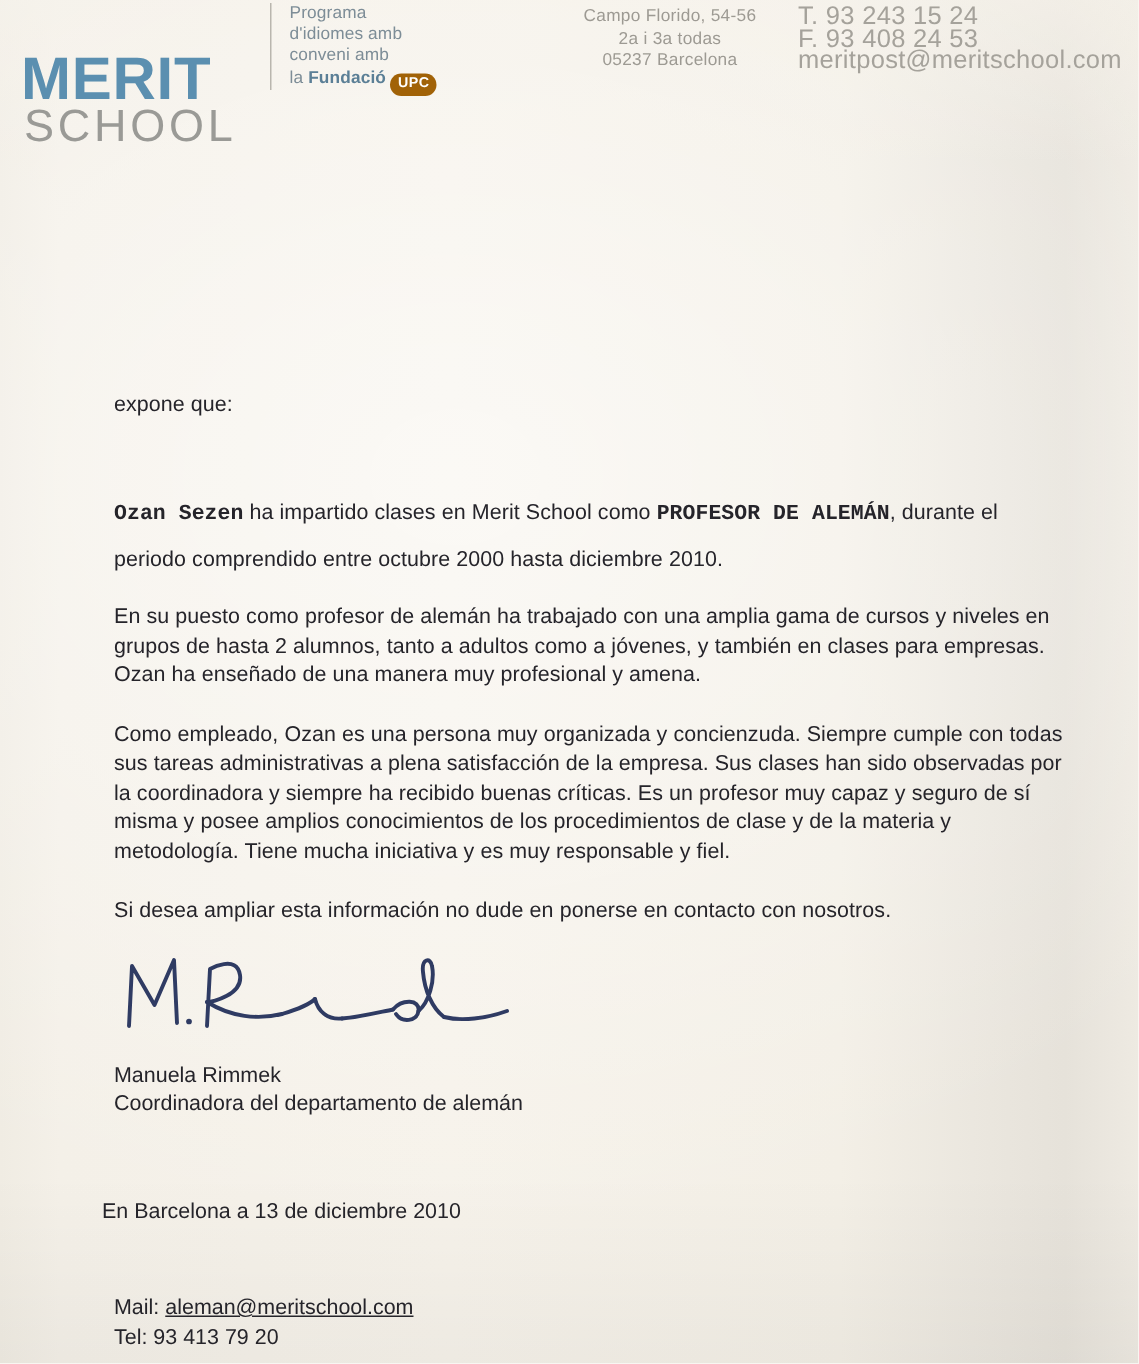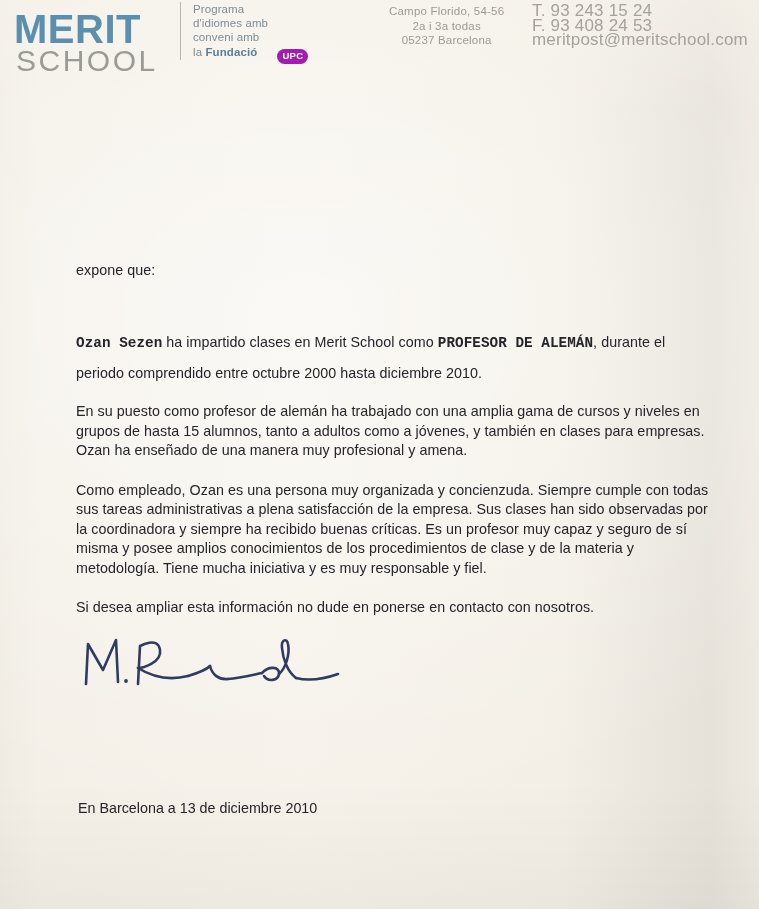--- a/index.html
+++ b/index.html
@@ -56,20 +56,21 @@
     left: 0;
     right: 0;
     height: 72px;
     display: flex;
     align-items: flex-start;
   }
   .brand-block {
     width: 178px;
     padding-left: 14px;
     padding-top: 12px;
+    margin-top: 24px;
   }
   .brand-merit {
     font-family: "Liberation Sans", sans-serif;
     font-weight: bold;
     font-size: 40px;
     letter-spacing: 0.5px;
     line-height: 34px;
     color: #5b8fb0;
     white-space: nowrap;
   }
@@ -100,22 +101,22 @@
     letter-spacing: 0.1px;
   }
   .tagline .strong {
     font-weight: bold;
     color: #5b7f96;
     margin-top: 20px;
   }
   .upc-badge {
     display: inline-block;
     vertical-align: -3px;
-    margin-left: 20px;
-    background: #a21caf;
+    margin-left: 3px;
+    background: #a16207;
     color: #ffffff;
     font-weight: bold;
     font-size: 9.5px;
     letter-spacing: 0.3px;
     padding: 2px 5px 3px 5px;
     border-radius: 9px;
     line-height: 10px;
   }
   .addr-col {
     position: absolute;
@@ -171,21 +172,21 @@
   .sig-name {
     position: absolute;
     left: 76px;
     top: 708px;
     font-size: 14.3px;
     line-height: 19px;
     color: #25242a;
   }
   .date-line {
     position: absolute;
-    left: 78px;
+    left: 68px;
     top: 800px;
     font-size: 14.3px;
     color: #25242a;
   }
   .footer-contact {
     position: absolute;
     left: 76px;
     top: 862px;
     font-size: 14.3px;
     line-height: 20px;
@@ -240,21 +241,21 @@
       </p>
 
       <div class="gap-intro"></div>
 
       <p class="para statement">
         <b>Ozan Sezen</b><span> ha impartido clases en Merit School como </span><b>PROFESOR DE ALEMÁN</b><span>, durante el periodo comprendido entre octubre 2000 hasta diciembre 2010.</span>
       </p>
 
       <div class="gap-sm"></div>
 
-      <p class="para">En su puesto como profesor de alemán ha trabajado con una amplia gama de cursos y niveles en grupos de hasta 15 alumnos, tanto a adultos como a jóvenes, y también en clases para empresas. Ozan ha enseñado de una manera muy profesional y amena.</p>
+      <p class="para">En su puesto como profesor de alemán ha trabajado con una amplia gama de cursos y niveles en grupos de hasta 2 alumnos, tanto a adultos como a jóvenes, y también en clases para empresas. Ozan ha enseñado de una manera muy profesional y amena.</p>
 
       <div class="gap-md"></div>
 
       <p class="para">Como empleado, Ozan es una persona muy organizada y concienzuda. Siempre cumple con todas sus tareas administrativas a plena satisfacción de la empresa. Sus clases han sido observadas por la coordinadora y siempre ha recibido buenas críticas. Es un profesor muy capaz y seguro de sí misma y posee amplios conocimientos de los procedimientos de clase y de la materia y metodología. Tiene mucha iniciativa y es muy responsable y fiel.</p>
 
       <div class="gap-md"></div>
 
       <p class="para">Si desea ampliar esta información no dude en ponerse en contacto con nosotros.</p>
     </div>
 
@@ -275,18 +276,26 @@
 
           <path d="M186 47 C192 40 204 40 203 48 C202 55 192 56 188 50"></path>
 
           <path d="M203 48 C210 42 214 28 212 18 C211 12 205 13 206 22 C207 34 212 46 220 52"></path>
 
           <path d="M220 52 C232 55 248 53 262 48"></path>
         </g>
       </svg>
     </div>
 
+    <div class="sig-name">
+      <div>Manuela Rimmek</div>
+      <div>Coordinadora del departamento de alemán</div>
+    </div>
 
     <div class="date-line">En Barcelona a 13 de diciembre 2010</div>
 
+    <div class="footer-contact">
+      <div><span>Mail: </span><span class="mail-link">aleman@meritschool.com</span></div>
+      <div><span>Tel: </span><span>93 413 79 20</span></div>
+    </div>
 
   </div>
 </div>
 
 </body></html>

